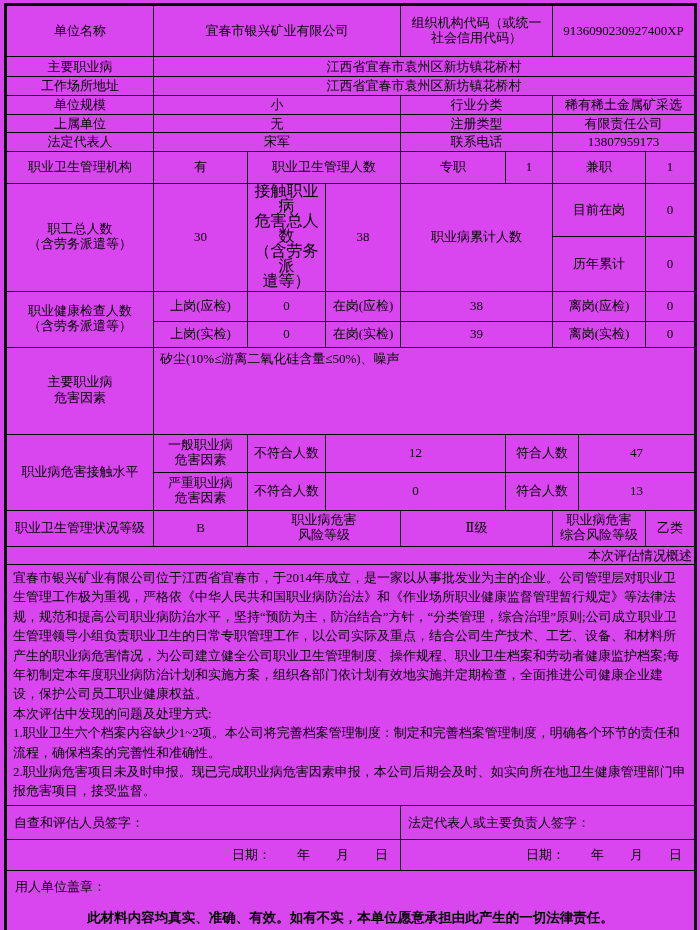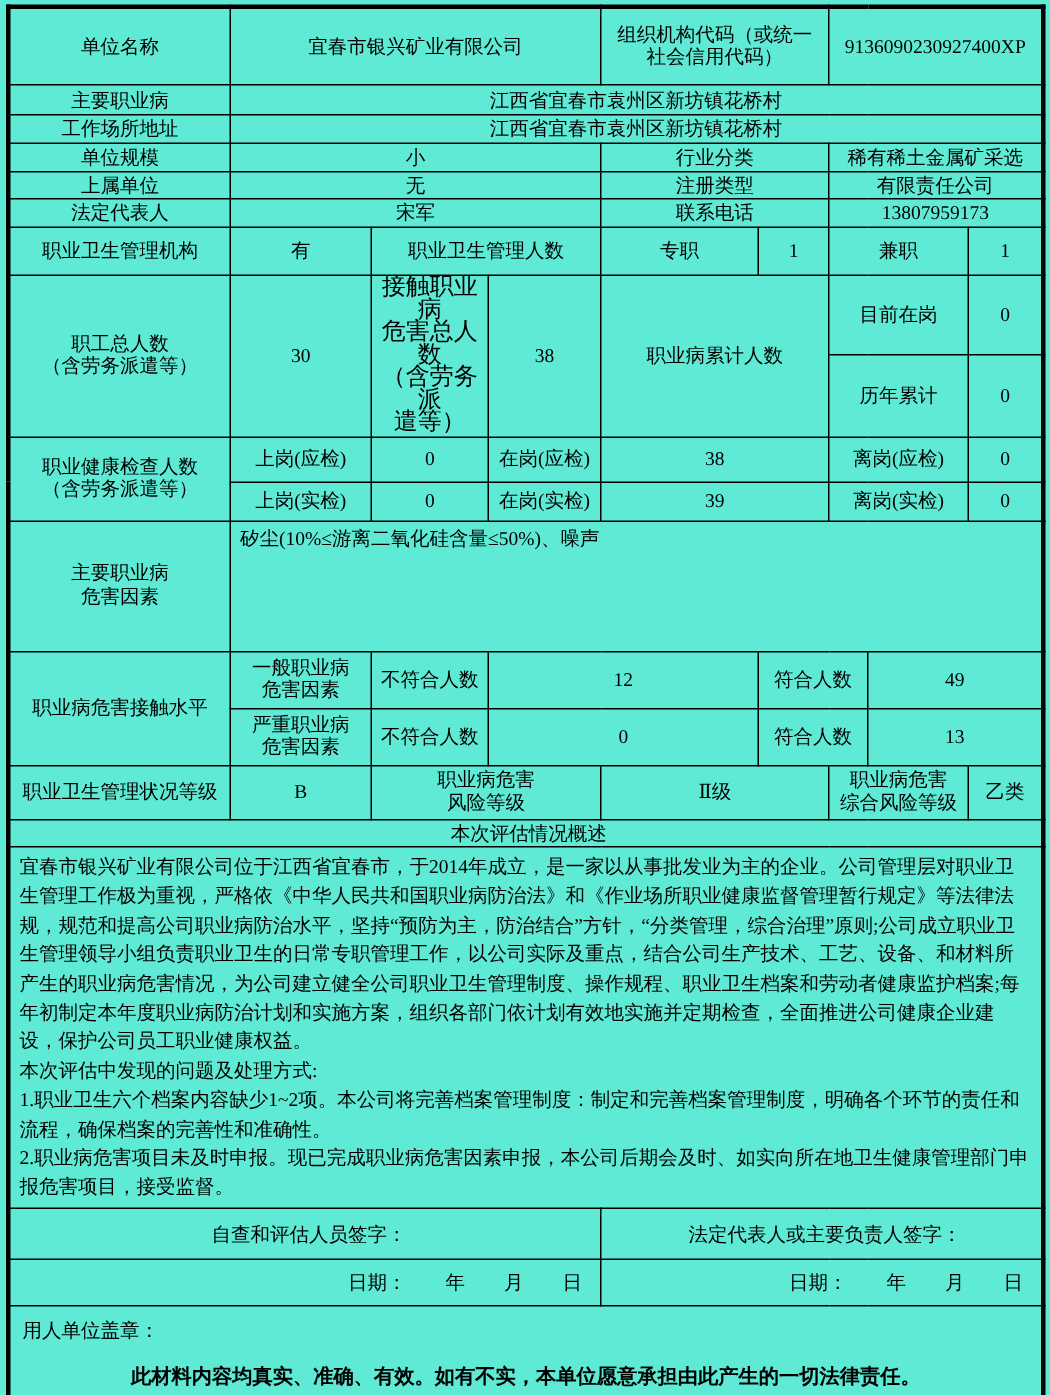--- a/index.html
+++ b/index.html
@@ -2,44 +2,44 @@
 <html><head>
 <meta charset="utf-8">
 <style>
   * { box-sizing: border-box; margin: 0; padding: 0; }
   html, body { background: #ffffff; }
   body {
     width: 700px; height: 930px; overflow: hidden;
     font-family: "Liberation Serif", "DejaVu Serif", serif;
     color: #000;
   }
-  .page { width: 700px; height: 930px; padding: 3px 4px; background: #5eead4; }
+  .page { width: 700px; height: 930px; padding: 3px 4px; background: #d946ef; }
   table.form {
     width: 692px; border-collapse: collapse; table-layout: fixed;
     border: 3px solid #000;
   }
   td {
     border: 1px solid #000;
     text-align: center; vertical-align: middle;
     font-size: 13px; line-height: 15.5px;
     padding: 1px 2px;
     overflow: hidden;
   }
   td.ml { white-space: pre-line; font-family: Liberation Mono, monospace; }
   td.small { font-size: 16px; line-height: 15px; }
-  td.left { text-align: center; padding-left: 6px; }
+  td.left { text-align: right; padding-left: 6px; }
   td.topleft { text-align: left; vertical-align: top; padding: 3px 6px; }
   td.right { text-align: right; padding-right: 12px; white-space: pre; }
   td.para-cell { text-align: left; vertical-align: top; padding: 3px 6px 0 6px; }
   .para-cell div { font-size: 13px; line-height: 19.4px; text-align: left; }
   td.stamp-cell { vertical-align: top; padding: 0; }
   .stamp-label { text-align: left; padding: 8px 6px 0 8px; font-size: 13px; }
   .stamp-statement { text-align: center; font-weight: bold; font-size: 13.5px; margin-top: 15px; padding: 0 10px; }
   .stamp-date { text-align: right; padding-right: 42px; margin-top: 20px; font-size: 13px; white-space: pre; }
-  td.sig { text-align: center; padding-left: 7px; margin-top: 32px; }
+  td.sig { text-align: left; padding-left: 7px; margin-top: 32px; }
 </style>
 </head>
 <body>
 
 <div class="page">
 <table class="form">
   <colgroup>
     <col style="width:148px">
         <col style="width:94px">
         <col style="width:78px">
@@ -144,21 +144,21 @@
     <td colspan="8" class="topleft">矽尘(10%≤游离二氧化硅含量≤50%)、噪声</td>
   </tr>
 
   <tr style="height:38px">
     <td rowspan="2">职业病危害接触水平</td>
     <td class="ml">一般职业病
 危害因素</td>
     <td>不符合人数</td>
     <td colspan="2">12</td>
     <td colspan="2">符合人数</td>
-    <td colspan="2">49</td>
+    <td colspan="2">47</td>
   </tr>
   <tr style="height:38px">
     <td class="ml">严重职业病
 危害因素</td>
     <td>不符合人数</td>
     <td colspan="2">0</td>
     <td colspan="2">符合人数</td>
     <td colspan="2">13</td>
   </tr>
 

